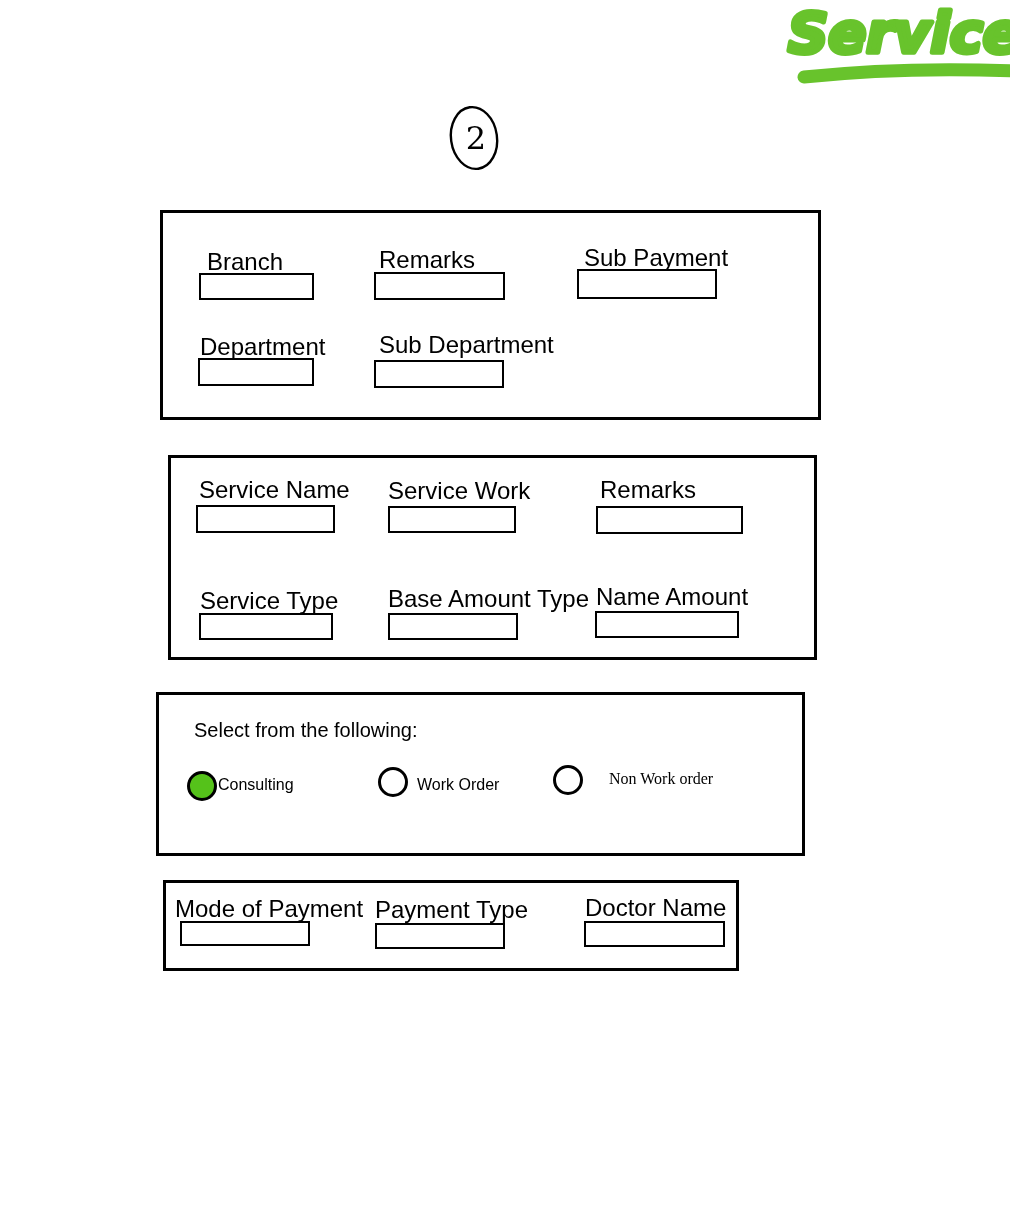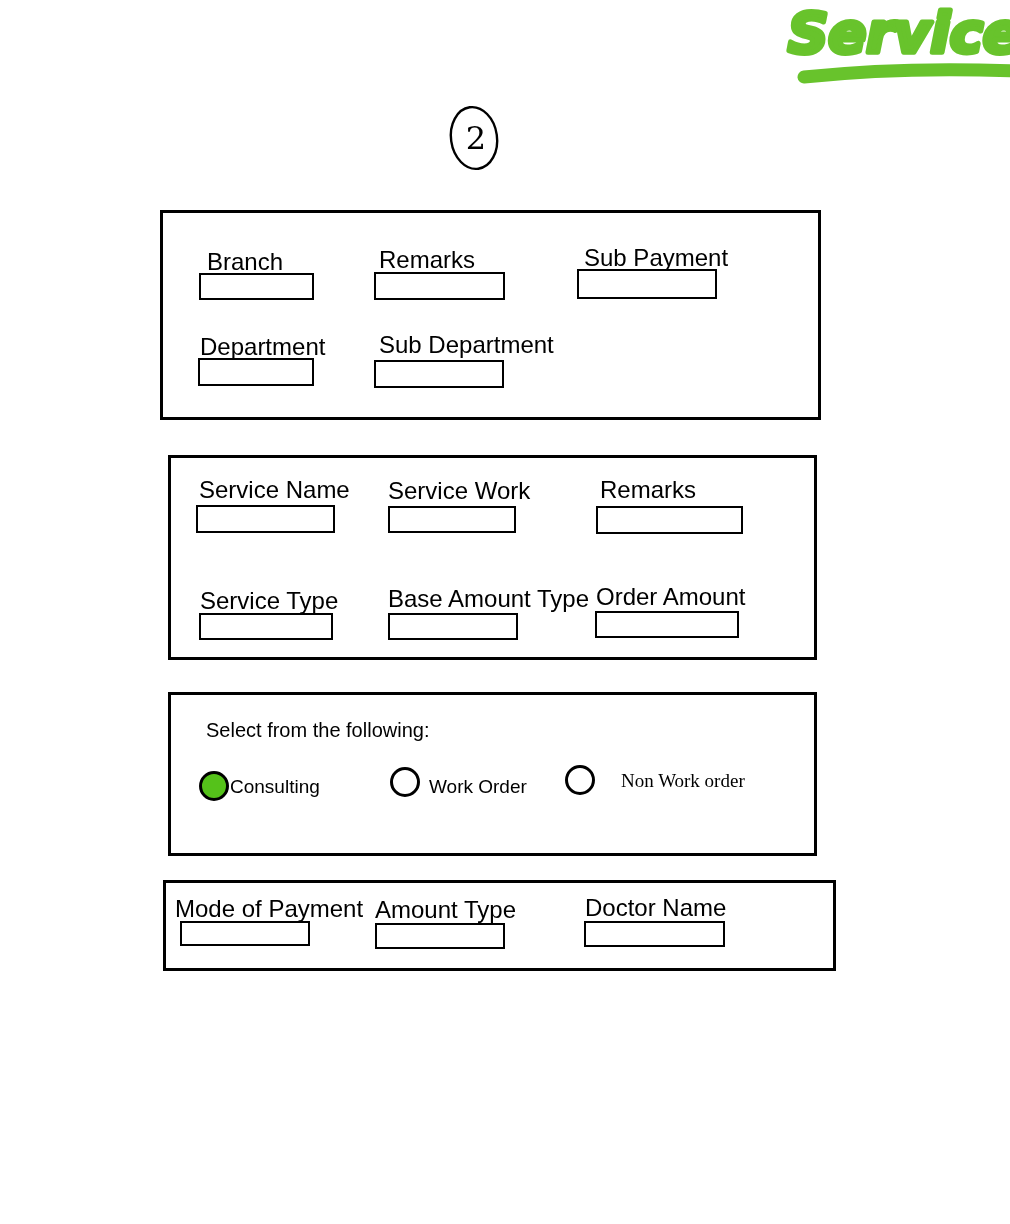--- a/index.html
+++ b/index.html
@@ -45,22 +45,22 @@
 
   
   .section {
     position: absolute;
     border: 3px solid var(--ink);
     background: #ffffff;
     box-sizing: border-box;
   }
   #section-classification { left: 160px; top: 210px; width: 661px; height: 210px; }
   #section-service-details { left: 168px; top: 455px; width: 649px; height: 205px; }
-  #section-service-kind    { left: 168px; top: 692px; width: 649px; height: 164px; }
-  #section-payment         { left: 163px; top: 880px; width: 673px; height:  91px; }
+  #section-service-kind    { left: 156px; top: 692px; width: 649px; height: 164px; }
+  #section-payment         { left: 163px; top: 880px; width: 576px; height:  91px; }
 
   .field { position: absolute; }
   .field-label {
     font-size: 24px;
     line-height: 23px;
     white-space: nowrap;
     color: var(--ink);
   }
   .text-box {
     position: absolute;
@@ -79,21 +79,21 @@
   .radio-circle {
     position: absolute;
     width: 30px; height: 30px;
     border: 3px solid var(--ink);
     border-radius: 50%;
     background: #ffffff;
     box-sizing: border-box;
     cursor: pointer;
   }
   .radio-circle[data-selected="true"] { background: var(--radio-selected-green); }
-  .radio-label { position: absolute; font-size: 19px; white-space: nowrap; }
+  .radio-label { position: absolute; font-size: 16px; white-space: nowrap; }
 </style>
 </head>
 <body>
 
 <div id="page">
 
   <svg id="heading-svg" xmlns="http://www.w3.org/2000/svg">
     <text x="788" y="52">Service</text>
     <path class="underline" d="M 804,77 C 870,70 940,68 1016,71"></path>
   </svg>
@@ -141,21 +141,21 @@
     </div>
     <div class="field">
       <div class="field-label" style="position:absolute;left:29px;top:131px;">Service Type</div>
       <input class="text-box" style="left: 28px; top: 155px; width: 134px; height: 27px;">
     </div>
     <div class="field">
       <div class="field-label" style="position:absolute;left:217px;top:129px;">Base Amount Type</div>
       <input class="text-box" style="left: 217px; top: 155px; width: 130px; height: 27px;">
     </div>
     <div class="field">
-      <div class="field-label" style="position:absolute;left:425px;top:127px;">Order Amount</div>
+      <div class="field-label" style="position:absolute;left:425px;top:127px;">Name Amount</div>
       <input class="text-box" style="left: 424px; top: 153px; width: 144px; height: 27px;">
     </div>
   </div>
 
   <div class="section" id="section-service-kind">
     <div class="prompt" style="left:35px;top:24px;">Select from the following:</div>
 
     <div class="radio-option">
       <div class="radio-circle" style="left:28px;top:76px;" data-selected="true"></div>
       <div class="radio-label" style="left:59px;top:81px;">Consulting</div>
@@ -171,21 +171,21 @@
       <div class="radio-label" style="left:450px;top:75px;font-family:Liberation Serif, serif;">Non Work order</div>
     </div>
   </div>
 
   <div class="section" id="section-payment">
     <div class="field">
       <div class="field-label" style="position:absolute;left:9px;top:14px;">Mode of Payment</div>
       <input class="text-box" style="left: 14px; top: 38px; width: 130px; height: 25px;">
     </div>
     <div class="field">
-      <div class="field-label" style="position:absolute;left:209px;top:15px;">Amount Type</div>
+      <div class="field-label" style="position:absolute;left:209px;top:15px;">Payment Type</div>
       <input class="text-box" style="left: 209px; top: 40px; width: 130px; height: 26px;">
     </div>
     <div class="field">
       <div class="field-label" style="position:absolute;left:419px;top:13px;">Doctor Name</div>
       <input class="text-box" style="left: 418px; top: 38px; width: 141px; height: 26px;">
     </div>
   </div>
 
 </div>
 

